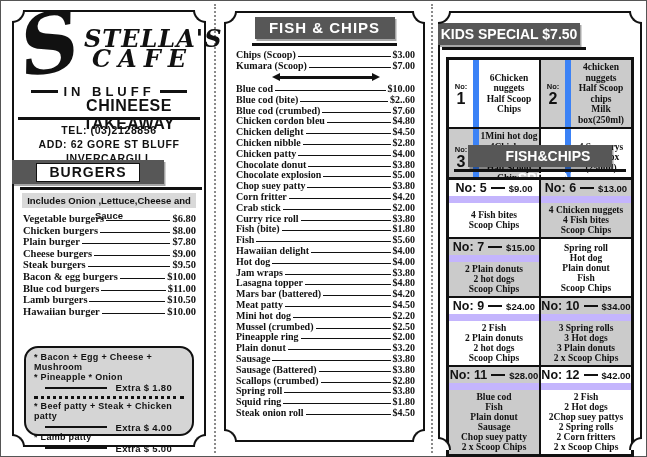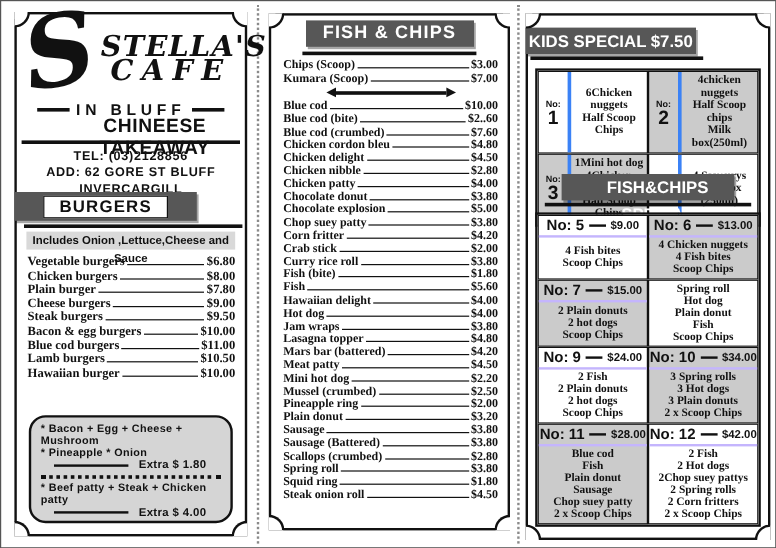--- a/index.html
+++ b/index.html
@@ -68,33 +68,33 @@
   .ah.r{border-left:8px solid #111;}
   .fc-main{top:70px;left:10px;right:8px;}
 
   
   .kids-bar{position:absolute;top:10px;left:-2px;width:142px;height:22px;font-size:14px;line-height:22px;}
   .kids-underline{position:absolute;top:34px;left:2px;width:144px;height:2.5px;background:#111;}
   .kids-table{position:absolute;top:44px;left:6px;right:6px;border:2px solid #111;
               display:grid;grid-template-columns:1fr 1fr;}
   .kids-cell{display:flex;border:1px solid #111;min-height:38px;background:#fff;}
   .kids-cell.shaded{background:#cbcbcb;}
-  .no-col{width:24px;border-right:3px solid #3b82f6;display:flex;flex-direction:column;align-items:center;justify-content:center;}
+  .no-col{width:24px;border-right:6px solid #3b82f6;display:flex;flex-direction:column;align-items:center;justify-content:center;}
   .no-word{font-weight:bold;font-size:7.5px;}
   .no-num{font-weight:bold;font-size:16px;line-height:15px;}
   .kids-desc{flex:1;display:flex;align-items:center;justify-content:center;text-align:center;
              font:bold 9.5px "Liberation Serif",serif;line-height:10.5px;white-space:pre-line;padding:2px 1px;}
   .combo-barwrap{position:absolute;top:132px;left:0;right:0;display:flex;justify-content:center;}
   .combo-bar{width:144px;height:22px;font-size:14px;line-height:22px;padding-left:16px;}
   .combo-underline{position:absolute;top:156px;left:14px;right:14px;height:2.5px;background:#111;}
   .combo-table{position:absolute;top:164px;left:6px;right:6px;border:2px solid #111;
                display:grid;grid-template-columns:1fr 1fr;}
   .combo{display:flex;flex-direction:column;border:1px solid #111;background:#fff;}
   .combo.shaded{background:#cbcbcb;}
-  .combo-head{display:flex;align-items:center;justify-content:center;gap:4px;height:16px;border-bottom:2px solid #c4b5fd;}
+  .combo-head{display:flex;align-items:center;justify-content:center;gap:4px;height:16px;border-bottom:7px solid #c4b5fd;}
   .combo-no{font-weight:bold;font-size:12.5px;}
   .combo-dash{width:14px;height:2px;background:#111;}
   .combo-price{font-weight:bold;font-size:9.5px;}
   .combo-items{flex:1;display:flex;align-items:center;justify-content:center;text-align:center;
                font:bold 9.5px "Liberation Serif",serif;line-height:10px;white-space:pre-line;padding:2px 1px;}
 </style>
 </head>
 <body>
 
 <div class="page">
@@ -187,20 +187,27 @@
             <span class="extra-price">Extra $ 1.80</span>
           </div>
         </div>
         <div class="extra-group">
           <div class="extra-lines">* Beef patty + Steak + Chicken patty</div>
           <div class="extra-price-row">
             <span class="dashline"></span>
             <span class="extra-price">Extra $ 4.00</span>
           </div>
         </div>
+        <div class="extra-group">
+          <div class="extra-lines">* Lamb patty</div>
+          <div class="extra-price-row">
+            <span class="dashline"></span>
+            <span class="extra-price">Extra $ 5.00</span>
+          </div>
+        </div>
       </div>
   </section>
 
   <section class="ticket middle">
     <div class="corner tl"></div>
     <div class="corner tr"></div>
     <div class="corner bl"></div>
     <div class="corner br"></div>
 
     <div class="fc-barwrap">

